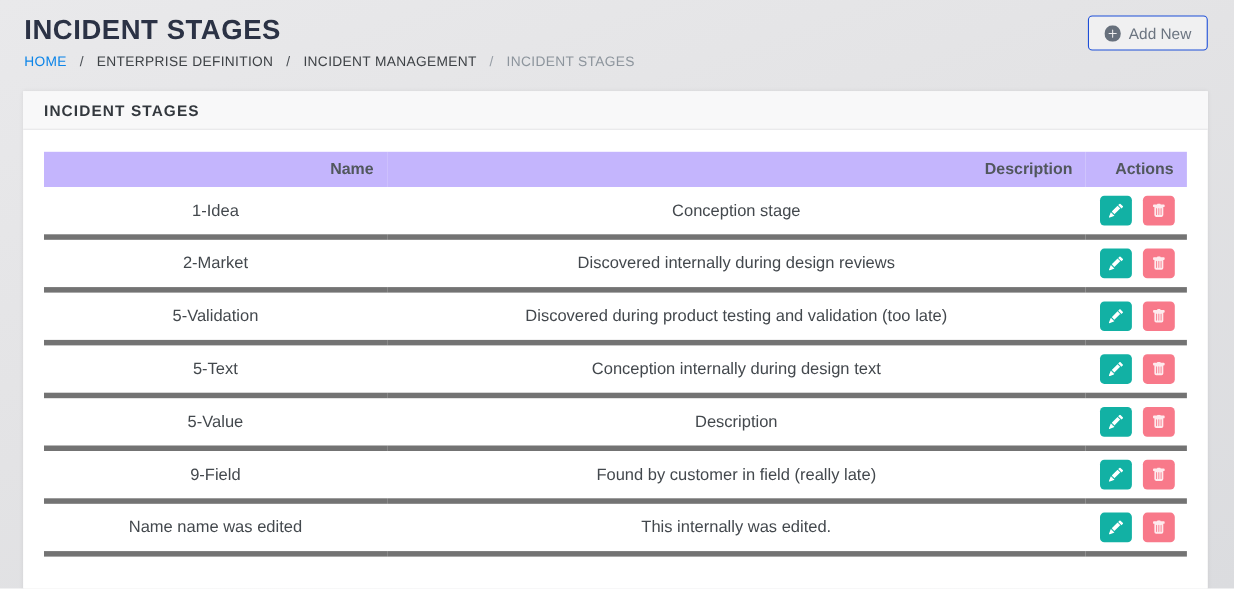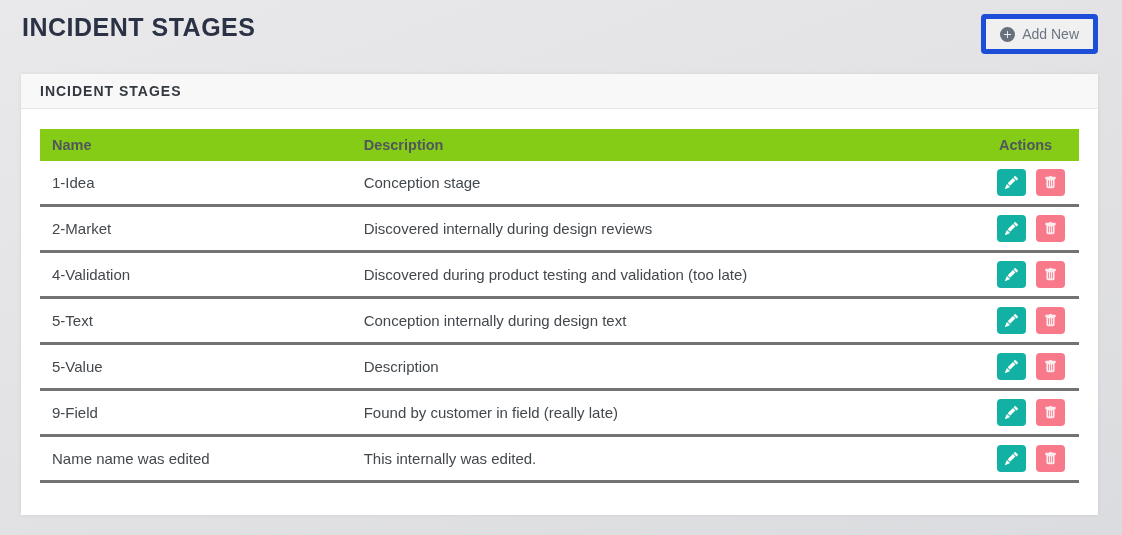--- a/index.html
+++ b/index.html
@@ -15,57 +15,66 @@
   .page-title { margin: 0 0 7px 0; font-size: 25px; font-weight: 700; letter-spacing: .5px; color: #2b3245; }
   .breadcrumb { font-size: 12.5px; letter-spacing: .3px; color: #3e4246; }
   .breadcrumb a { color: #0d85e8; text-decoration: none; cursor: pointer; }
   .breadcrumb .sep { margin: 0 8px; color: #4a4f54; }
   .breadcrumb .sep.light { color: #979ea6; }
   .breadcrumb .crumb.active { color: #8d959d; }
 
   .add-new {
     display: inline-flex; align-items: center; gap: 7px; margin-top: 1px;
     padding: 7px 14px; font-size: 14px; font-family: inherit; color: #6b7480;
-    background: rgba(255,255,255,.45); border: 5px solid #1d4ed8; border-radius: 4px; cursor: pointer;
+    background: rgba(255,255,255,.45); border: 1px solid #1d4ed8; border-radius: 4px; cursor: pointer;
   }
   .add-new .plus { display: inline-flex; color: #67707c; }
 
   
   .card { margin: 20px 24px 0 21px; background: #ffffff; box-shadow: 0 0 4px rgba(0,0,0,.07); }
   .card-header {
     background: #f8f8f9; border-bottom: 1px solid #e7e7e9;
     padding: 9px 19px; font-size: 14px; font-weight: 700; letter-spacing: 1px; color: #33383e;
   }
   .card-body { padding: 20px 19px 32px 19px; }
 
   
   table { width: 100%; border-collapse: collapse; font-size: 15px; color: #43484d; }
   thead th {
-    background: #84cc16; text-align: left; font-weight: 700; font-size: 14.5px;
+    background: #c4b5fd; text-align: right; font-weight: 700; font-size: 14.5px;
     color: #51575d; padding: 8px 12px;
   }
   th.col-name { width: 30%; }
   th.col-actions { width: 92px; }
-  tbody td { padding: 12px; border-bottom: 3px solid #737373; }
+  tbody td { padding: 12px; border-bottom: 5px solid #737373; text-align: center; }
   td.actions { padding: 8px 8px 8px 10px; white-space: nowrap; }
 
   .btn-icon {
     width: 29px; height: 27px; border: none; border-radius: 4px; cursor: pointer;
     display: inline-flex; align-items: center; justify-content: center; vertical-align: middle;
   }
   .btn-icon svg { display: block; }
   .btn-edit { background: #12b1a4; margin-right: 6px; }
   .btn-delete { background: #f8798a; }
 </style>
 </head>
 <body>
 
 <div class="topbar">
   <div>
     <h1 class="page-title">INCIDENT STAGES</h1>
+    <nav class="breadcrumb">
+      <a class="crumb">HOME</a>
+      <span class="sep">/</span>
+      <span class="crumb">ENTERPRISE DEFINITION</span>
+      <span class="sep">/</span>
+      <span class="crumb">INCIDENT MANAGEMENT</span>
+      <span class="sep light">/</span>
+      <span class="crumb active">INCIDENT STAGES</span>
+    </nav>
   </div>
   <button class="add-new">
     <span class="plus">
       <svg width="15" height="15" viewBox="0 0 16 16" fill="currentColor">
           <path d="M16 8A8 8 0 1 1 0 8a8 8 0 0 1 16 0zM8.5 4.5a.5.5 0 0 0-1 0v3h-3a.5.5 0 0 0 0 1h3v3a.5.5 0 0 0 1 0v-3h3a.5.5 0 0 0 0-1h-3v-3z"></path>
         </svg>
     </span>
     <span>Add New</span>
   </button>
 </div>
@@ -112,21 +121,21 @@
       </button>
       <button class="btn-icon btn-delete">
         <svg width="13" height="13" viewBox="0 0 16 16" fill="#ffffff" fill-opacity="0.85">
                   <path d="M2.5 1a1 1 0 0 0-1 1v1a1 1 0 0 0 1 1H3v9a2 2 0 0 0 2 2h6a2 2 0 0 0 2-2V4h.5a1 1 0 0 0 1-1V2a1 1 0 0 0-1-1H10a1 1 0 0 0-1-1H7a1 1 0 0 0-1 1H2.5zm3 4a.5.5 0 0 1 .5.5v7a.5.5 0 0 1-1 0v-7a.5.5 0 0 1 .5-.5zM8 5a.5.5 0 0 1 .5.5v7a.5.5 0 0 1-1 0v-7A.5.5 0 0 1 8 5zm3 .5v7a.5.5 0 0 1-1 0v-7a.5.5 0 0 1 1 0z"></path>
                 </svg>
       </button>
     </td>
   </tr>
 
   <tr>
-    <td>4-Validation</td>
+    <td>5-Validation</td>
     <td>Discovered during product testing and validation (too late)</td>
     <td class="actions">
       <button class="btn-icon btn-edit">
         <svg width="13" height="13" viewBox="0 0 16 16" fill="#ffffff">
                   <path d="M12.854.146a.5.5 0 0 0-.707 0L10.5 1.793 14.207 5.5l1.647-1.646a.5.5 0 0 0 0-.708l-3-3zm.646 6.061L9.793 2.5 3.293 9H3.5a.5.5 0 0 1 .5.5v.5h.5a.5.5 0 0 1 .5.5v.5h.5a.5.5 0 0 1 .5.5v.5h.207l6.5-6.5zm-7.468 7.468A.5.5 0 0 1 6 13.5V13h-.5a.5.5 0 0 1-.5-.5V12h-.5a.5.5 0 0 1-.5-.5V11h-.5a.5.5 0 0 1-.5-.5V10h-.5a.499.499 0 0 1-.175-.032l-.179.178a.5.5 0 0 0-.11.168l-2 5a.5.5 0 0 0 .65.65l5-2a.5.5 0 0 0 .168-.11l.178-.178z"></path>
                 </svg>
       </button>
       <button class="btn-icon btn-delete">
         <svg width="13" height="13" viewBox="0 0 16 16" fill="#ffffff" fill-opacity="0.85">
                   <path d="M2.5 1a1 1 0 0 0-1 1v1a1 1 0 0 0 1 1H3v9a2 2 0 0 0 2 2h6a2 2 0 0 0 2-2V4h.5a1 1 0 0 0 1-1V2a1 1 0 0 0-1-1H10a1 1 0 0 0-1-1H7a1 1 0 0 0-1 1H2.5zm3 4a.5.5 0 0 1 .5.5v7a.5.5 0 0 1-1 0v-7a.5.5 0 0 1 .5-.5zM8 5a.5.5 0 0 1 .5.5v7a.5.5 0 0 1-1 0v-7A.5.5 0 0 1 8 5zm3 .5v7a.5.5 0 0 1-1 0v-7a.5.5 0 0 1 1 0z"></path>

